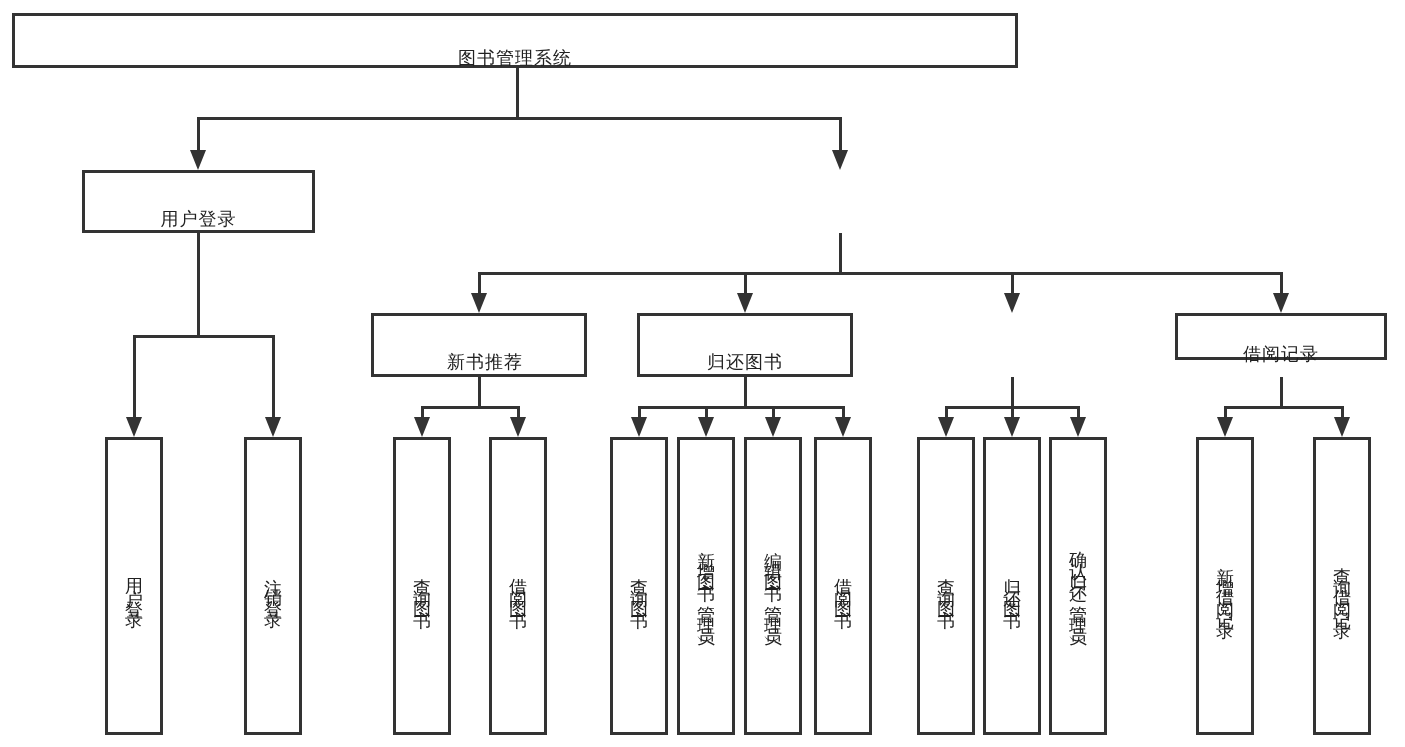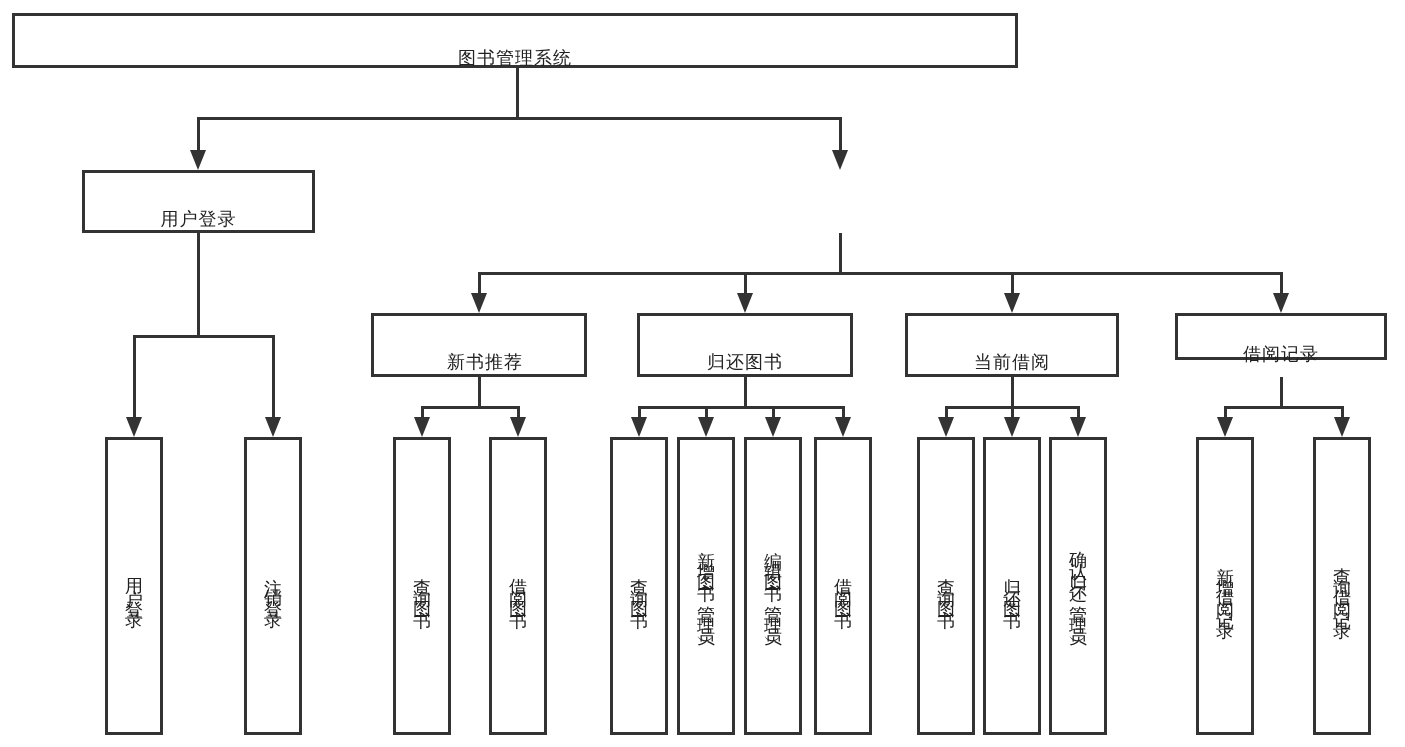--- a/index.html
+++ b/index.html
@@ -97,23 +97,20 @@
   <div class="arrow" style="left:1004px; top:293px;"></div>
   <div class="line" style="left:1280px; top:272px; width:3px;   height:25px;"></div>
   <div class="arrow" style="left:1273px; top:293px;"></div>
 
   <div class="box h" style="left:371px; top:313px; width:216px; height:64px;padding-left:12px;">
     <span class="lbl">新书推荐</span>
   </div>
   <div class="box h" style="left:637px; top:313px; width:216px; height:64px;">
     <span class="lbl">归还图书</span>
   </div>
-  <div class="box h" style="left:905px; top:313px; width:214px; height:64px;">
-    <span class="lbl">当前借阅</span>
-  </div>
   <div class="box h" style="left:1175px; top:313px; width:212px; height:47px;">
     <span class="lbl">借阅记录</span>
   </div>
 
   <div class="line" style="left:478px; top:377px; width:3px;  height:32px;"></div>
   <div class="line" style="left:421px; top:406px; width:99px; height:3px;"></div>
   <div class="line" style="left:421px; top:406px; width:3px;  height:15px;"></div>
   <div class="arrow" style="left:414px; top:417px;"></div>
   <div class="line" style="left:517px; top:406px; width:3px;  height:15px;"></div>
   <div class="arrow" style="left:510px; top:417px;"></div>

